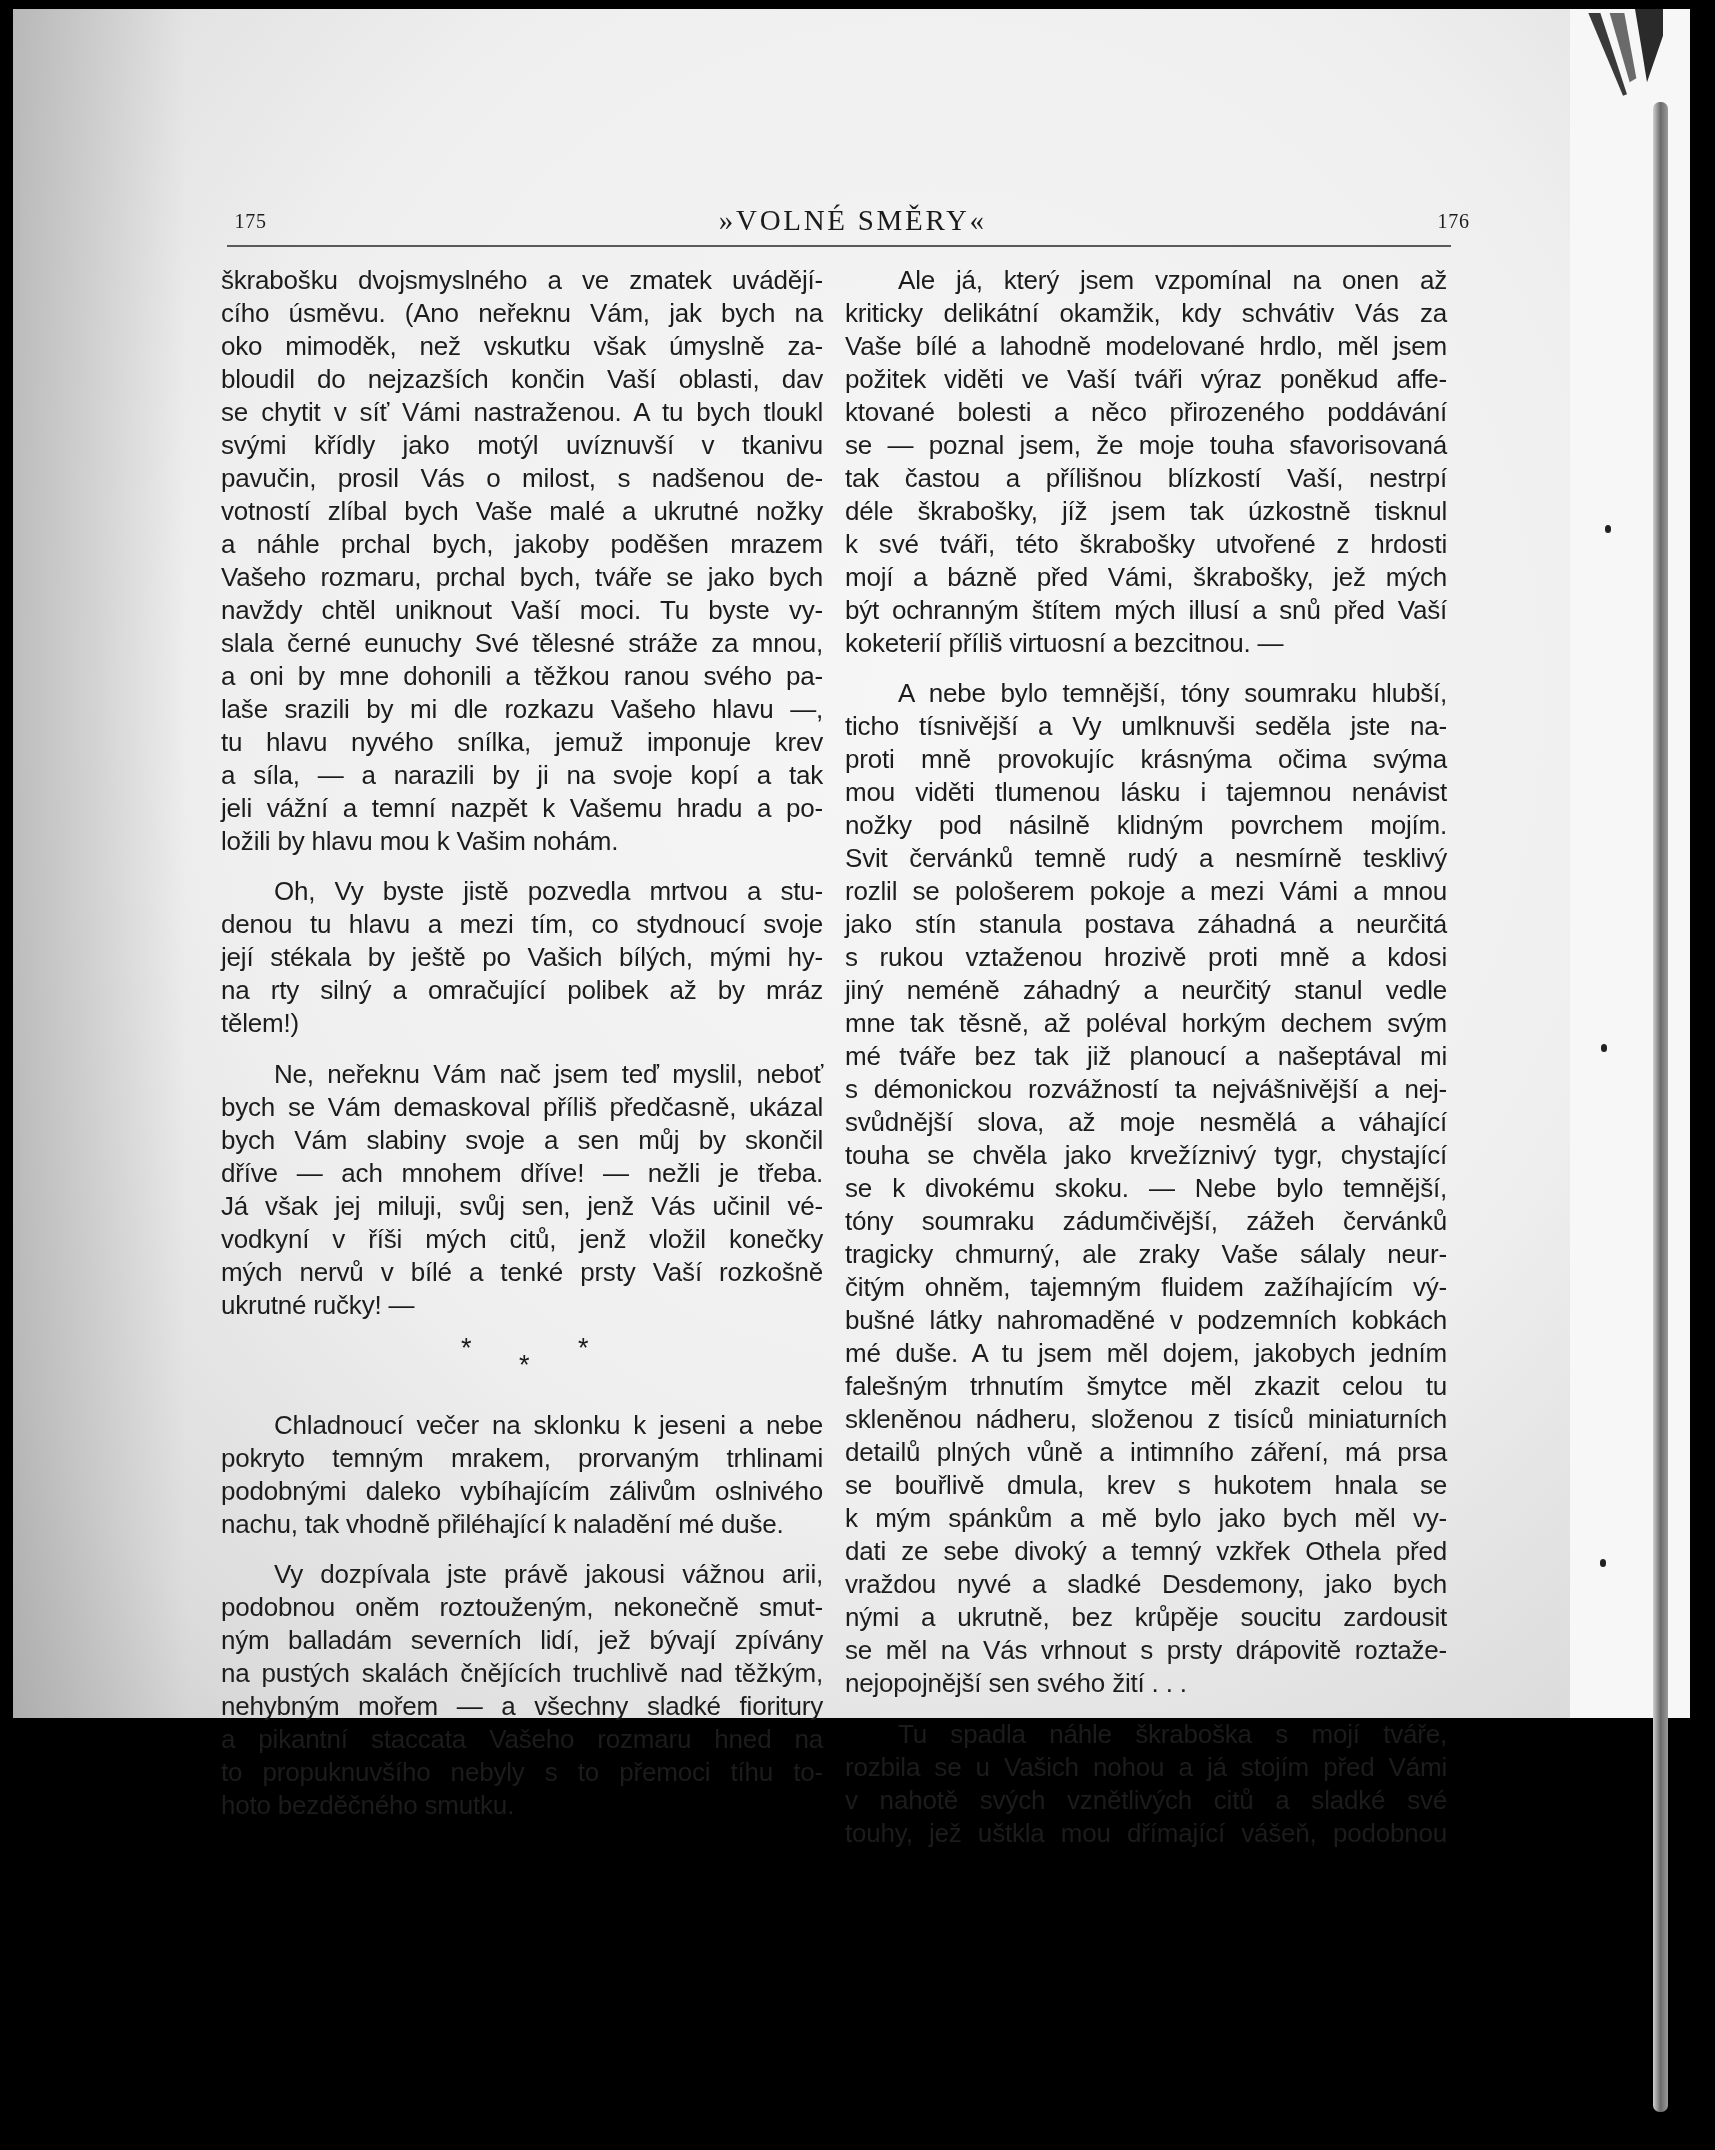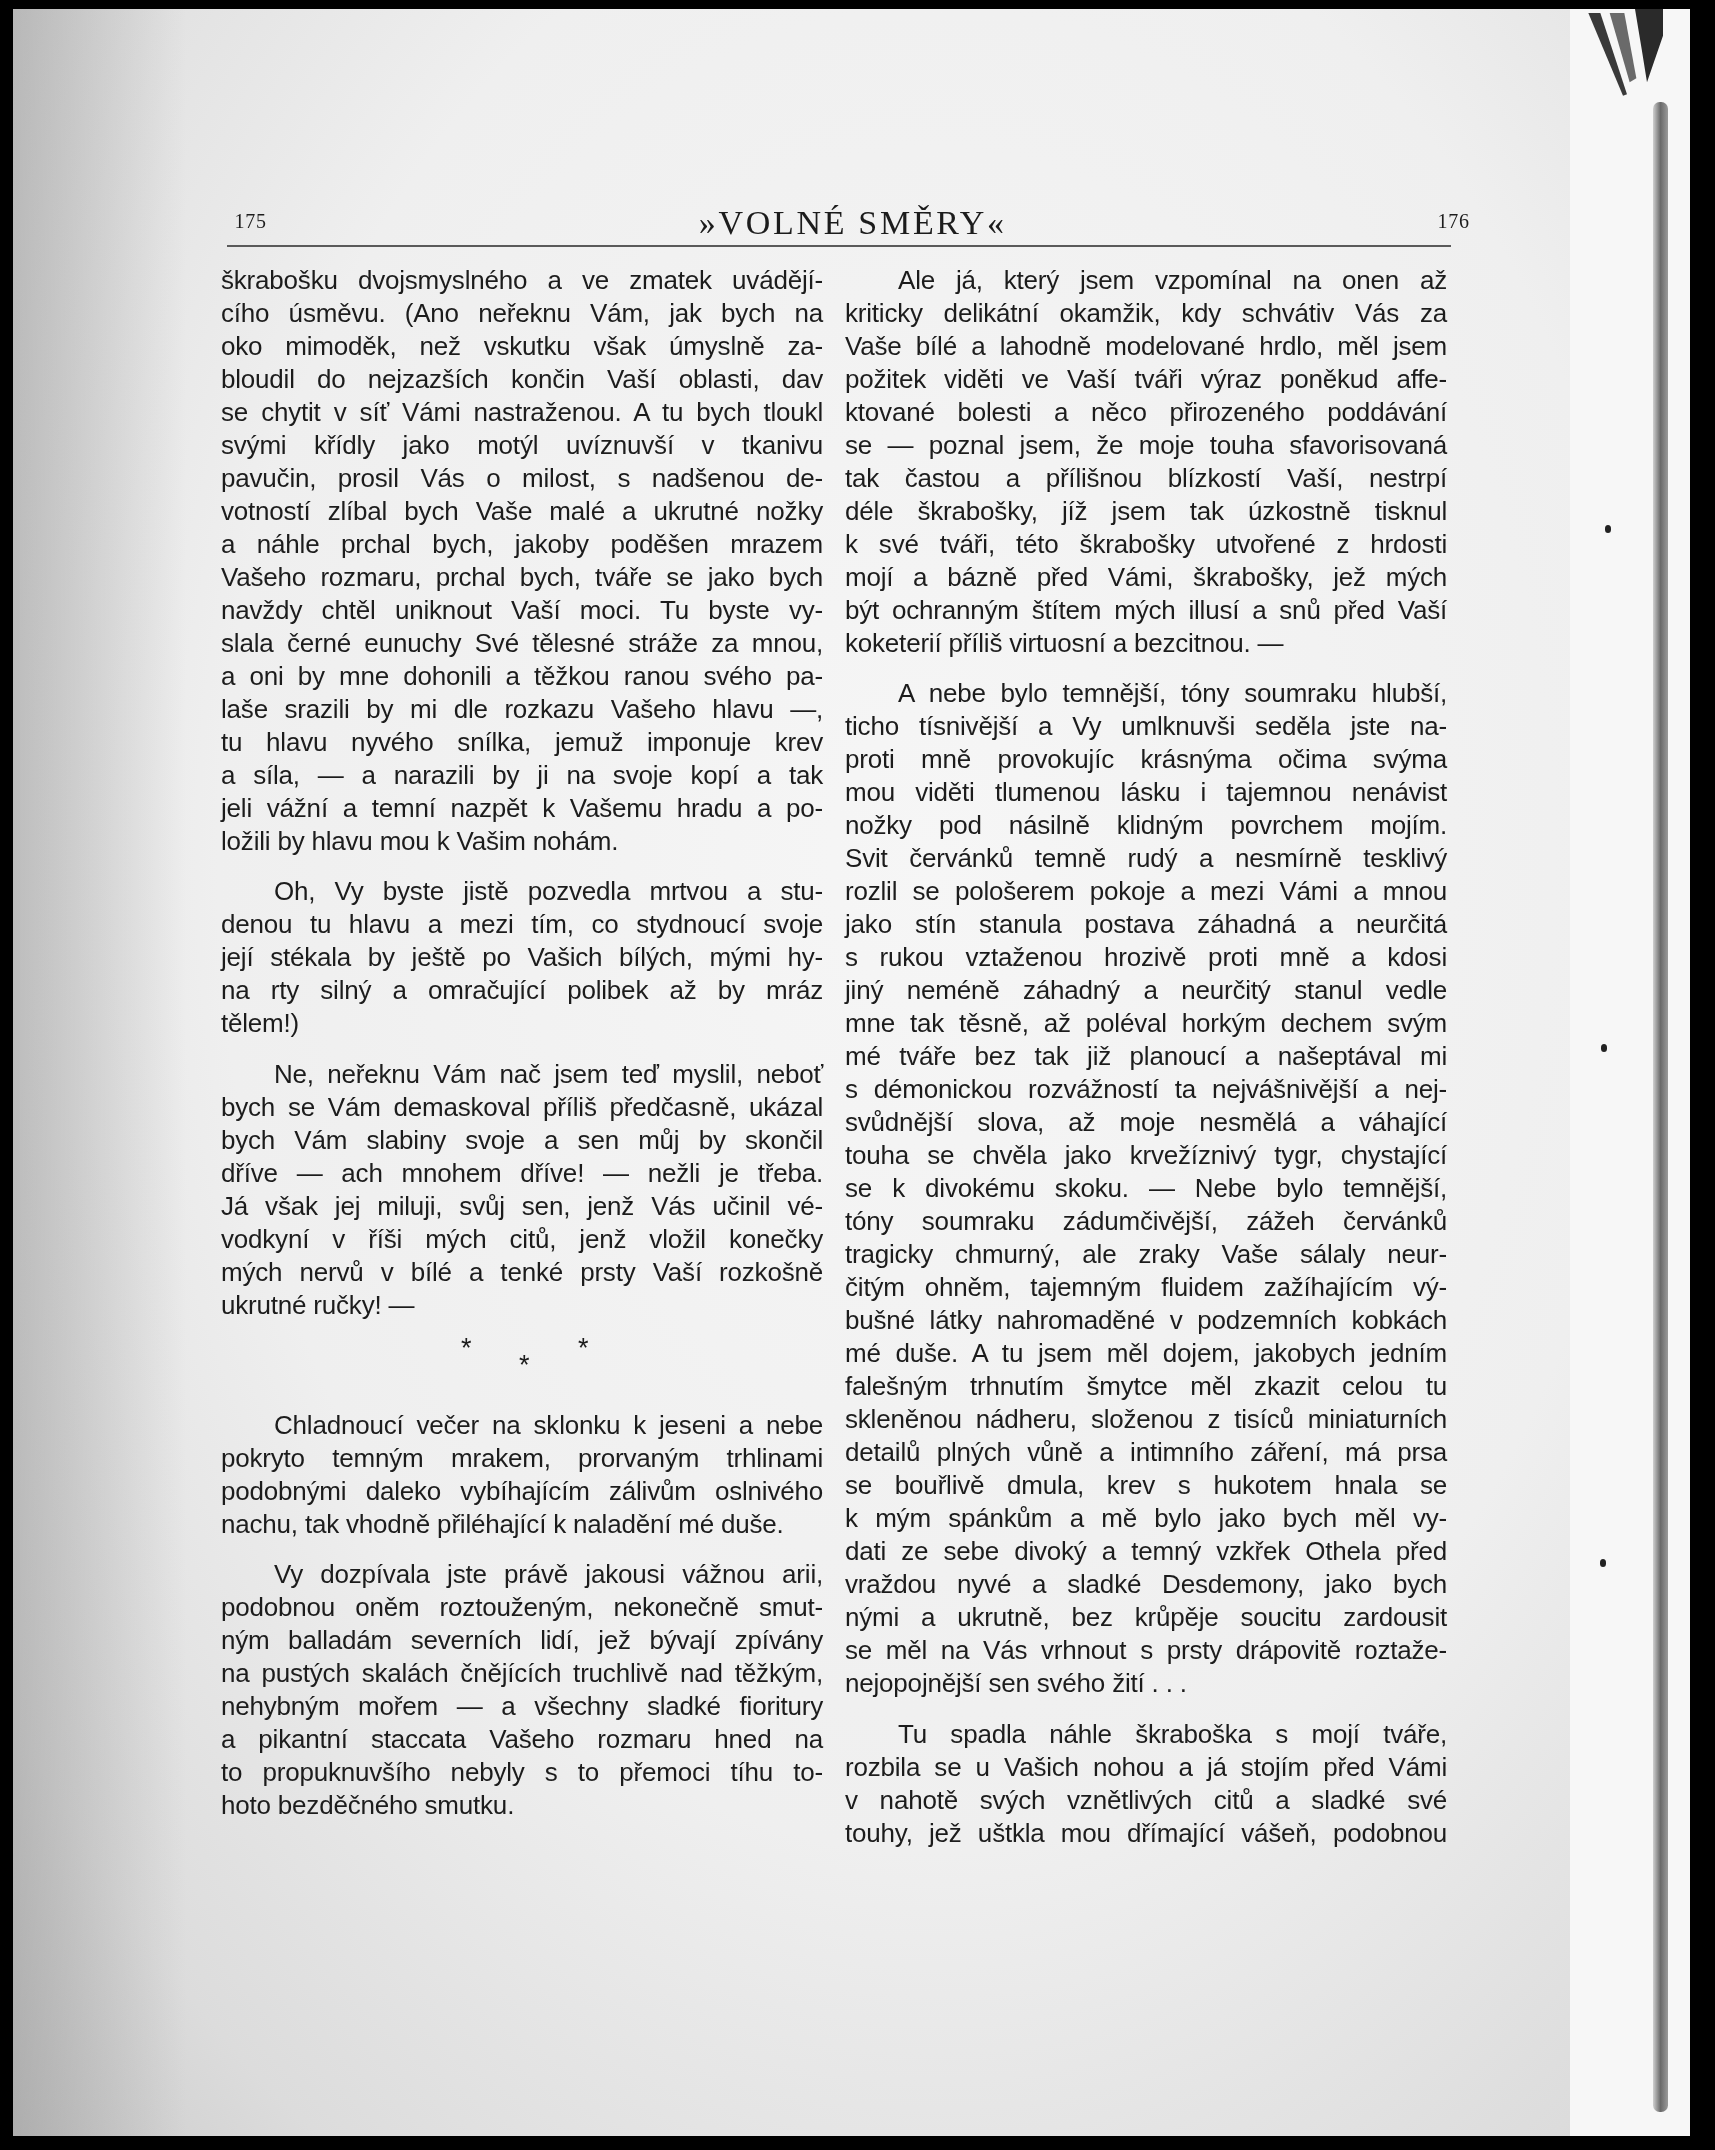--- a/index.html
+++ b/index.html
@@ -1,21 +1,21 @@
 <!DOCTYPE html>
 <html style="font-size:10.6px"><head>
 <meta charset="utf-8">
 <style>
   html, body { margin:0; padding:0; }
   body {
     width:1715px; height:2151px; background:#000; position:relative; overflow:hidden;
     font-family:"Liberation Serif","DejaVu Serif",serif; color:#1c1c1c;
   }
   .page {
-    position:absolute; left:13.3px; top:9.3px; width:1677px; height:2127px;
+    position:absolute; left:13.3px; top:9.3px; width:1677px; height:1709px;
     background: radial-gradient(ellipse at 55% 40%, #f6f6f6 0%, #efefef 55%, #dcdcdc 85%, #c9c9c9 100%);
   }
   .page::before {
     content:""; position:absolute; left:0; top:0; width:173px; height:100%;
     background:linear-gradient(to right, rgba(140,140,140,0.45), rgba(200,200,200,0));
   }
   .binding-strip {
     position:absolute; top:0; right:0; width:120px; height:100%;
     background:#f7f7f7;
   }
@@ -30,21 +30,21 @@
   .speck { position:absolute; width:6.7px; height:8px; background:#222; border-radius:50%; }
 
   .header {
     position:absolute; left:208px; top:193px; width:1251px; height:40px;
   }
   .pgnum { position:absolute; top:8px; font-size:20px; letter-spacing:0.7px; }
   .pgnum.left { left:13.3px; }
   .pgnum.right { right:2.7px; }
   .running-title {
     position:absolute; left:12px; right:0; top:1.3px; text-align:center;
-    font-size:34px; letter-spacing:2.7px;
+    font-size:29px; letter-spacing:2.7px;
   }
   .rule {
     position:absolute; left:214px; top:236px; width:1224px; height:2px; background:#5a5a5a;
   }
 
   .col {
     position:absolute; top:264px; width:602px;
     font-size:26px; line-height:33px; text-align:justify; hyphens:none;
     font-family:"Liberation Sans Narrow","Liberation Sans","DejaVu Sans",sans-serif;
     font-stretch:condensed;

